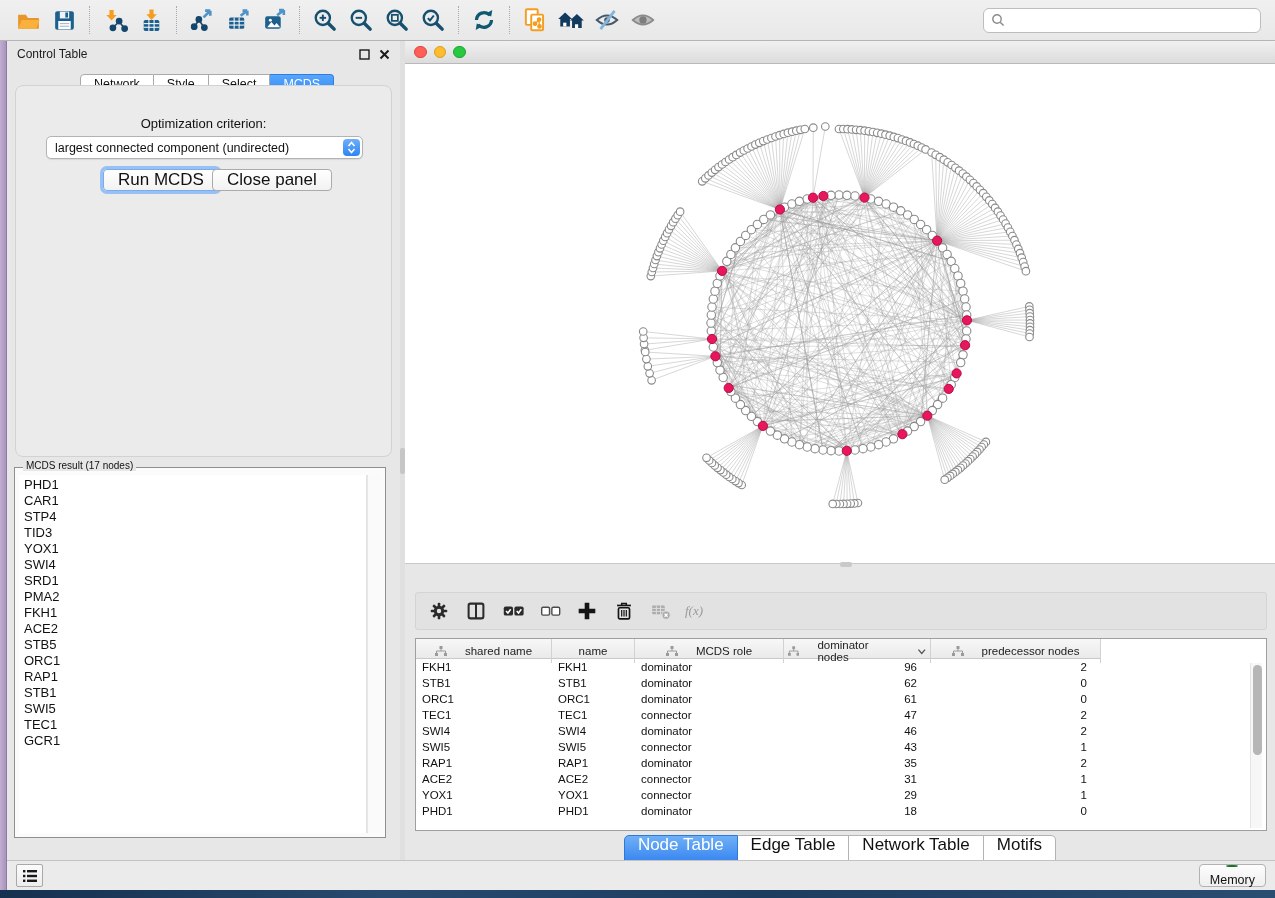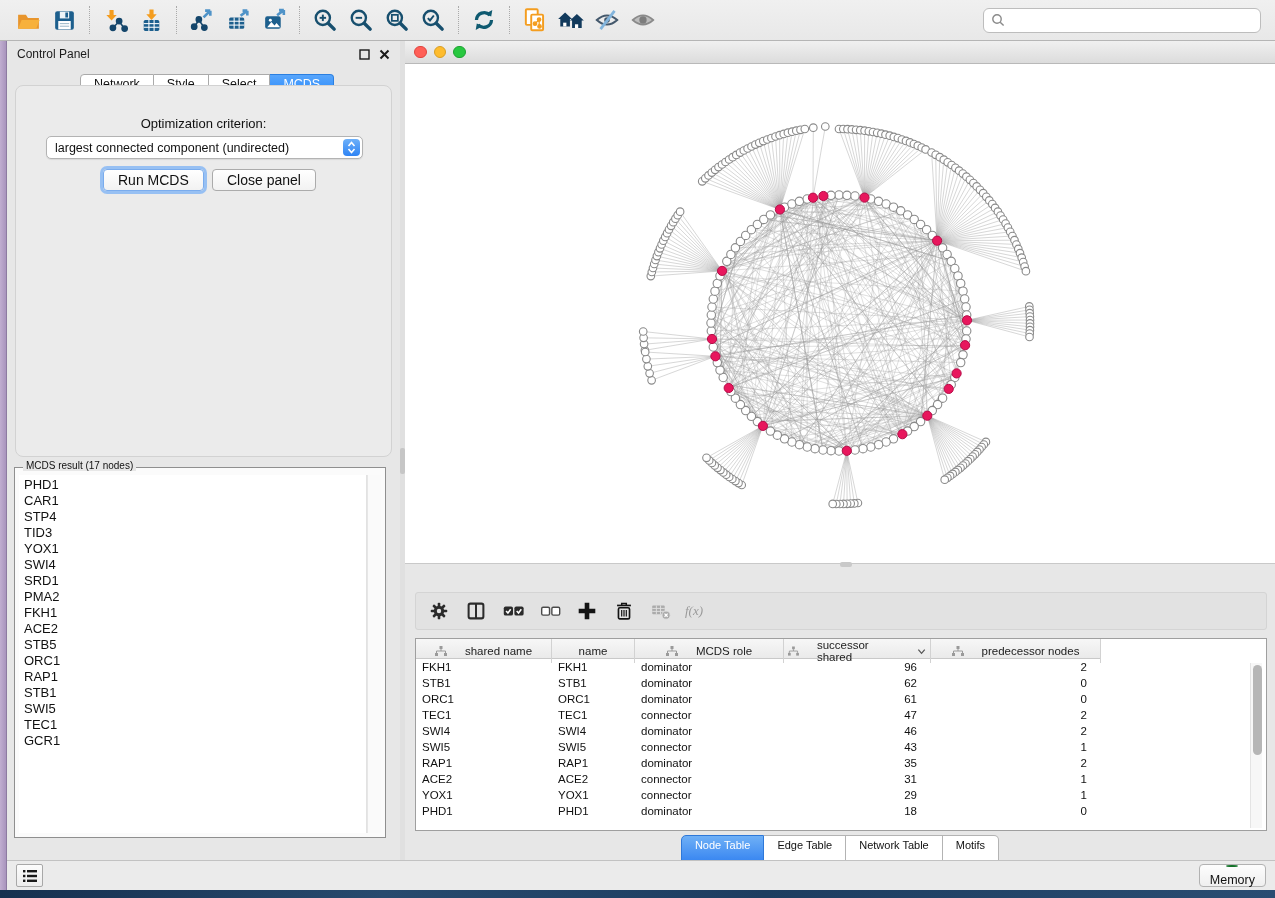--- a/index.html
+++ b/index.html
@@ -37,21 +37,21 @@
   .seg-tab.active { background:linear-gradient(#58a6fc,#2b8afb); color:#fff; border-color:#2b7fe0; }
   .mcds-group { position:absolute; left:8px; top:44px; width:377px; height:372px;
     background:#ebebeb; border:1px solid #d2d2d2; border-radius:8px; }
   .opt-label { position:absolute; left:0; top:30px; width:100%; text-align:center; font-size:13px; color:#111; }
   .criterion-select { position:absolute; left:30px; top:50px; width:317px; height:23px; background:#fff;
     border:1px solid #b3b3b3; border-radius:5px; display:flex; align-items:center; font-size:12.5px; color:#111;
     padding-left:8px; box-shadow:0 1px 1px rgba(0,0,0,.08); }
   .select-stepper { position:absolute; right:2px; top:2px; width:17px; height:17px; border-radius:4px;
     background:linear-gradient(#6db0f9,#2f84f4); display:flex; flex-direction:column; align-items:center; justify-content:center; }
   .btn { height:22px; background:linear-gradient(#ffffff,#f2f2f2); border:1px solid #ababab;
-    border-radius:4px; font-size:14px; color:#111; padding:0 14px; }
+    border-radius:4px; font-size:17px; color:#111; padding:0 14px; }
   .btn-run { position:absolute; left:87px; top:83px; box-shadow:0 0 0 3px rgba(82,156,250,.55); border-color:#7aaced; }
   .btn-closepanel { position:absolute; left:196px; top:83px; }
   .result-group { position:absolute; left:7px; top:426px; width:372px; height:371px; border:1px solid #8f8f8f; background:#fbfbfb; }
   .result-legend { position:absolute; left:8px; top:-8px; background:#e7e7e7; padding:0 3px; font-size:10px; color:#111; }
   .result-list { position:absolute; left:4px; top:7px; right:18px; bottom:4px; background:#fff; overflow:hidden;
     border-right:1px solid #e2e2e2; padding:2px 0 0 5px; }
   .result-scroll { position:absolute; right:4px; top:7px; width:14px; bottom:4px; background:#fafafa; border-left:1px solid #e6e6e6; }
   .result-item { font-size:13px; color:#111; height:16px; line-height:16px; }
 
   
@@ -79,21 +79,21 @@
     background:linear-gradient(#f7f7f7,#eaeaea); border-bottom:1px solid #c9c9c9; }
   .dt-hcell { display:flex; align-items:center; justify-content:center; gap:18px; font-size:11.5px; color:#222;
     border-right:1px solid #d2d2d2; position:relative; padding:0 4px; }
   .dt-hcell:last-child { border-right:none; background:#fff; }
   .dt-row { display:grid; grid-template-columns:136px 83px 149px 147px 170px 1fr; height:16px; align-items:center; }
   .dt-cell { font-size:11.5px; color:#111; padding:0 6px; white-space:nowrap; overflow:hidden; }
   .dt-cell.num { text-align:right; padding-right:14px; }
   .dt-scroll { position:absolute; right:4px; top:24px; width:12px; height:165px; background:#f7f7f7; border-left:1px solid #e4e4e4; }
   .dt-thumb { position:absolute; left:1.5px; top:2px; width:9px; height:90px; background:#b6b6b6; border-radius:5px; }
   .tp-tabs { position:absolute; left:0; right:0; top:271px; display:flex; justify-content:center; }
-  .tp-tab { height:32px; line-height:18px; padding:0 13px; font-size:11px; background:#fff; border:1px solid #b3b3b3; border-left:none; color:#111; }
+  .tp-tab { height:32px; line-height:18px; padding:0 13px; font-size:17px; background:#fff; border:1px solid #b3b3b3; border-left:none; color:#111; }
   .tp-tab:first-child { border-left:1px solid #b3b3b3; border-radius:5px 0 0 5px; }
   .tp-tab:last-child { border-radius:0 5px 5px 0; }
   .tp-tab.active { background:linear-gradient(#6fb0f6,#2e7ef0); color:#fff; border-color:#2e78d8; }
 
   
   .status-bar { position:absolute; left:7px; top:860px; width:1268px; height:30px; background:#ebebeb; border-top:1px solid #c2c2c2;
     display:flex; align-items:center; padding:0 9px; }
   .list-btn { width:27px; height:23px; background:linear-gradient(#fcfcfc,#ededed); border:1px solid #a8a8a8; border-radius:2px;
     display:flex; align-items:center; justify-content:center; }
   .memory-btn { margin-left:auto; height:23px; background:linear-gradient(#fdfdfd,#efefef); border:1px solid #b2b2b2;
@@ -264,21 +264,21 @@
         </svg>
       <input type="text" placeholder="" style="">
     </div>
   </div>
 
   <div class="wall-left"></div>
   <div class="wall-bottom"></div>
 
   <div class="control-panel">
     <div class="panel-titlebar">
-      <span class="panel-title">Control Panel</span>
+      <span class="panel-title">Control Table</span>
       <span class="panel-title-icons">
         <svg width="11" height="11" viewBox="0 0 11 11">
             <rect x="1" y="1" width="9" height="9" fill="none" stroke="#1a1a1a" stroke-width="1.4"></rect>
           </svg>
         <svg width="11" height="11" viewBox="0 0 11 11">
             <path d="M1.5 1.5 L9.5 9.5 M9.5 1.5 L1.5 9.5" stroke="#1a1a1a" stroke-width="2"></path>
           </svg>
       </span>
     </div>
     <div class="seg-tabs">
@@ -1255,21 +1255,21 @@
           </div>
           <div class="dt-hcell">
             <svg width="12" height="11" viewBox="0 0 12 11">
               <g fill="#9a9a9a">
                 <rect x="4.5" y="0" width="3" height="3"></rect>
                 <rect x="0" y="7" width="3" height="3"></rect>
                 <rect x="9" y="7" width="3" height="3"></rect>
               </g>
               <path d="M6 3 v2 M6 5 H1.5 V7 M6 5 h4.5 V7" fill="none" stroke="#9a9a9a" stroke-width="1"></path>
             </svg>
-            <span>successor shared</span>
+            <span>dominator nodes</span>
             <svg width="10" height="7" viewBox="0 0 10 7">
               <path d="M1.5 1.5 L5 5.5 L8.5 1.5" fill="none" stroke="#555" stroke-width="1.4"></path>
             </svg>
           </div>
           <div class="dt-hcell">
             <svg width="12" height="11" viewBox="0 0 12 11">
               <g fill="#9a9a9a">
                 <rect x="4.5" y="0" width="3" height="3"></rect>
                 <rect x="0" y="7" width="3" height="3"></rect>
                 <rect x="9" y="7" width="3" height="3"></rect>

